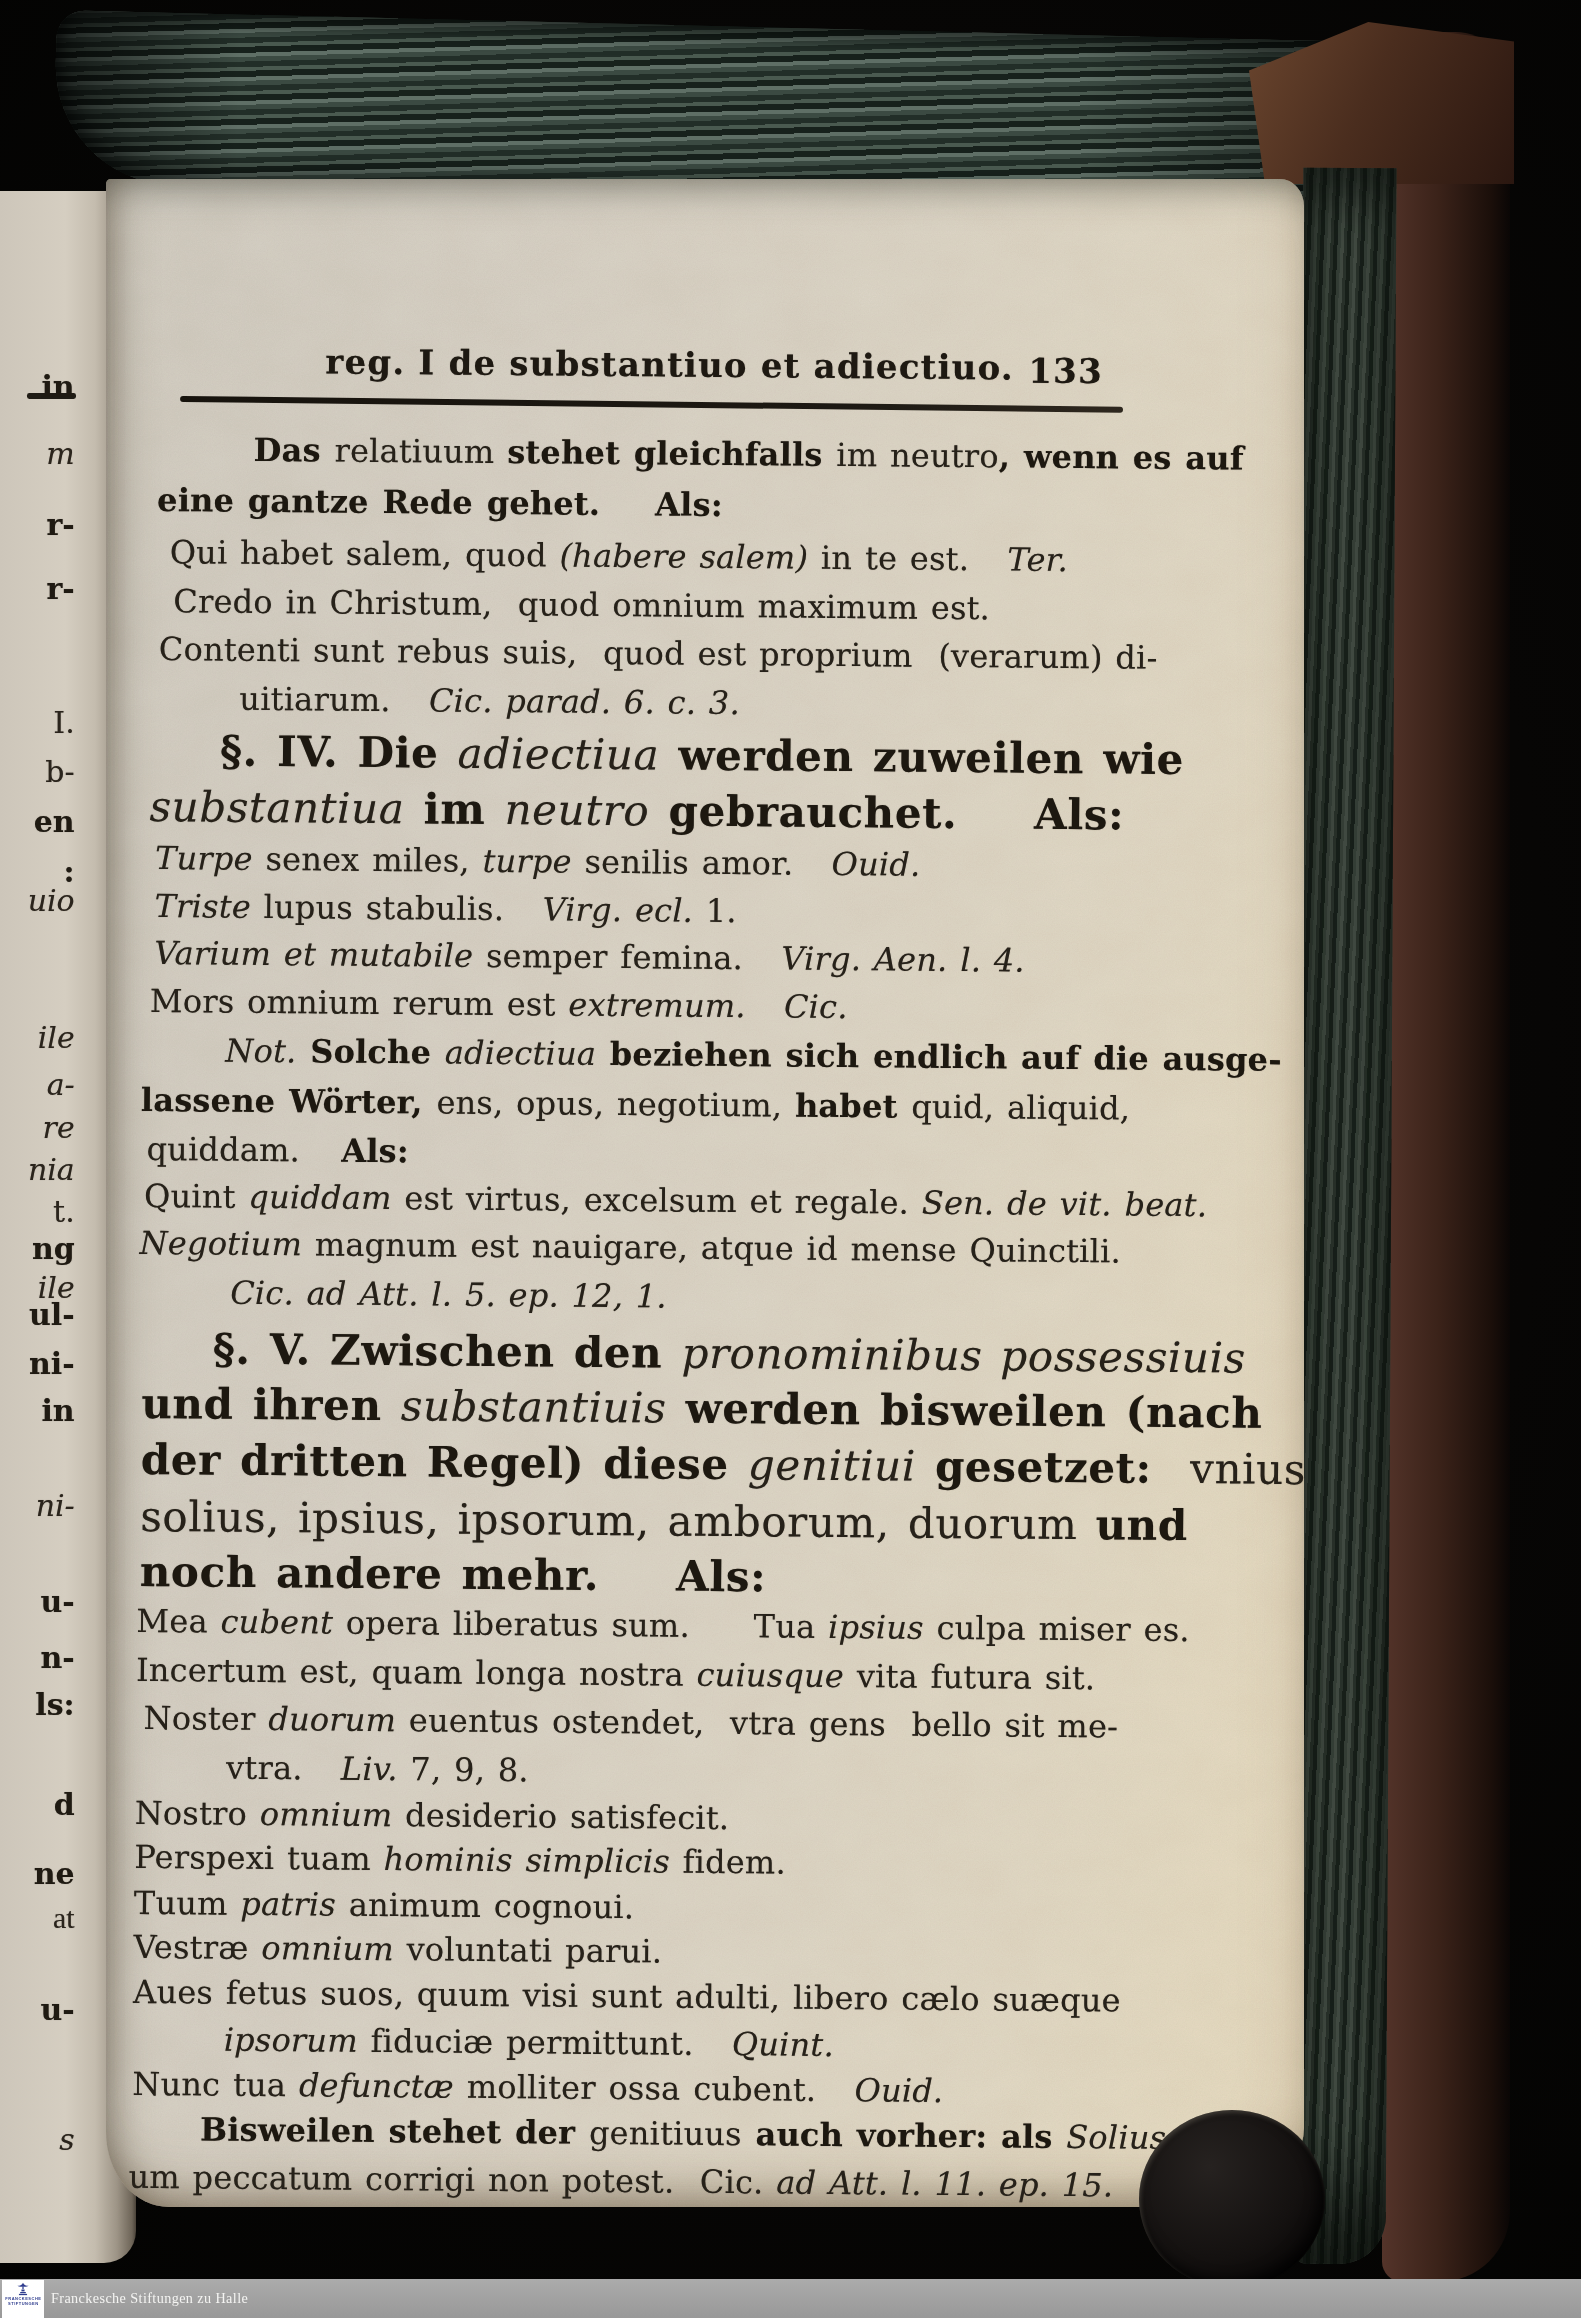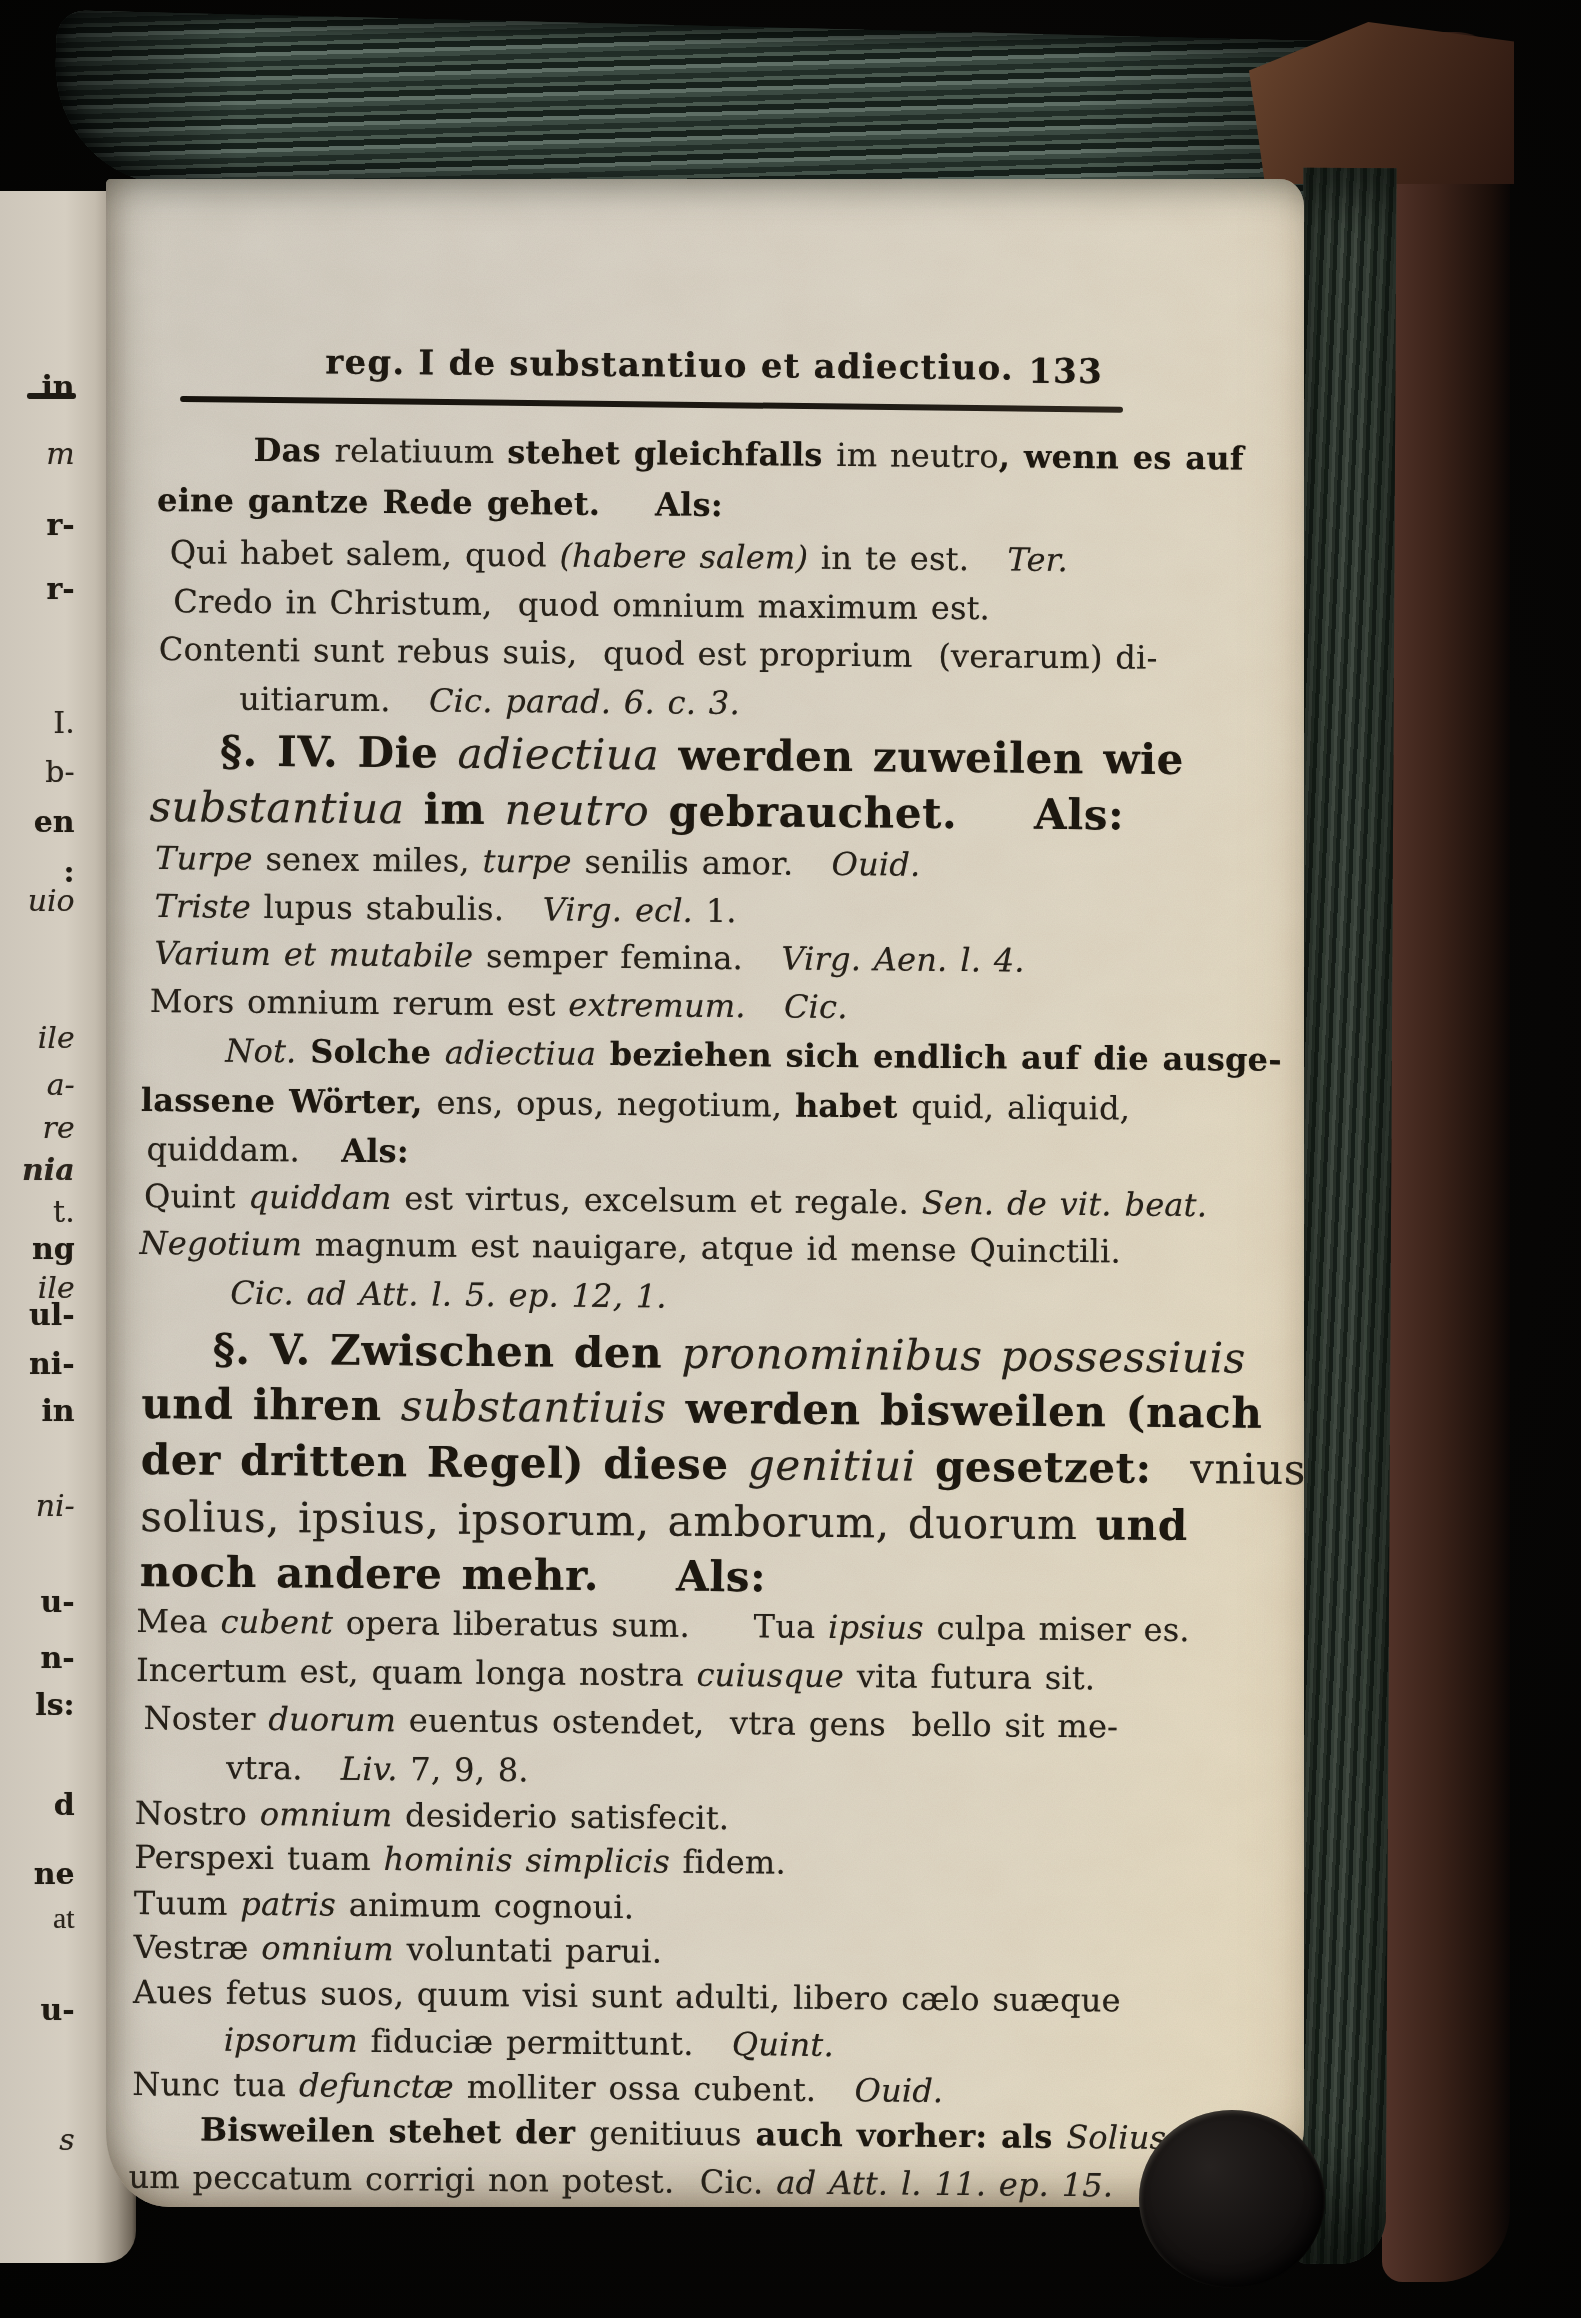--- a/index.html
+++ b/index.html
@@ -99,21 +99,21 @@
         <div class="frag seg-f" style="top: 316px;">r-</div>
         <div class="frag seg-f" style="top: 380px;">r-</div>
         <div class="frag seg-r" style="top: 514px;">I.</div>
         <div class="frag seg-r" style="top: 563px;">b-</div>
         <div class="frag seg-f" style="top: 613px;">en</div>
         <div class="frag seg-f" style="top: 663px;">:</div>
         <div class="frag seg-i" style="top: 692px;">uio</div>
         <div class="frag seg-i" style="top: 829px;">ile</div>
         <div class="frag seg-i" style="top: 876px;">a-</div>
         <div class="frag seg-i" style="top: 919px;">re</div>
-        <div class="frag seg-i" style="top: 961px; font-weight: bold;">nia</div>
+        <div class="frag seg-i" style="top: 961px;">nia</div>
         <div class="frag seg-r" style="top: 1003px;">t.</div>
         <div class="frag seg-f" style="top: 1040px;">ng</div>
         <div class="frag seg-i" style="top: 1079px;">ile</div>
         <div class="frag seg-f" style="top: 1106px;">ul-</div>
         <div class="frag seg-f" style="top: 1155px;">ni-</div>
         <div class="frag seg-f" style="top: 1202px;">in</div>
         <div class="frag seg-i" style="top: 1297px;">ni-</div>
         <div class="frag seg-f" style="top: 1393px;">u-</div>
         <div class="frag seg-f" style="top: 1449px;">n-</div>
         <div class="frag seg-f" style="top: 1496px;">ls:</div>
@@ -182,15 +182,30 @@
           <feColorMatrix type="matrix" values="0 0 0 0 0.45  0 0 0 0 0.38  0 0 0 0 0.28  0 0 0 0.35 0"></feColorMatrix>
         </filter>
       </defs>
       <rect width="100%" height="100%" filter="url(#g1)" opacity="0.16"></rect>
       <rect width="100%" height="100%" filter="url(#g2)" opacity="0.20"></rect>
     </svg>
   </div>
 
   <div class="weight"></div>
 
+  <div class="footer-bar">
+    <div class="logo-box">
+      <div class="logo-icon">
+        <svg viewBox="0 0 20 24" xmlns="http://www.w3.org/2000/svg">
+          <path d="M10 1 C8.5 4.5 5 6 1 6 C4 8 7 8 9 7 L9 11 L11 11 L11 7 C13 8 16 8 19 6 C15 6 11.5 4.5 10 1 Z"></path>
+          <rect x="7.5" y="12" width="5" height="3"></rect>
+          <rect x="5.5" y="16" width="9" height="2"></rect>
+          <rect x="3.5" y="19" width="13" height="2"></rect>
+        </svg>
+      </div>
+      <div class="logo-cap">FRANCKESCHE</div>
+      <div class="logo-cap">STIFTUNGEN</div>
+    </div>
+    <div class="caption-text">Franckesche Stiftungen zu Halle</div>
+  </div>
 
 </div>
 
 
 </body></html>

